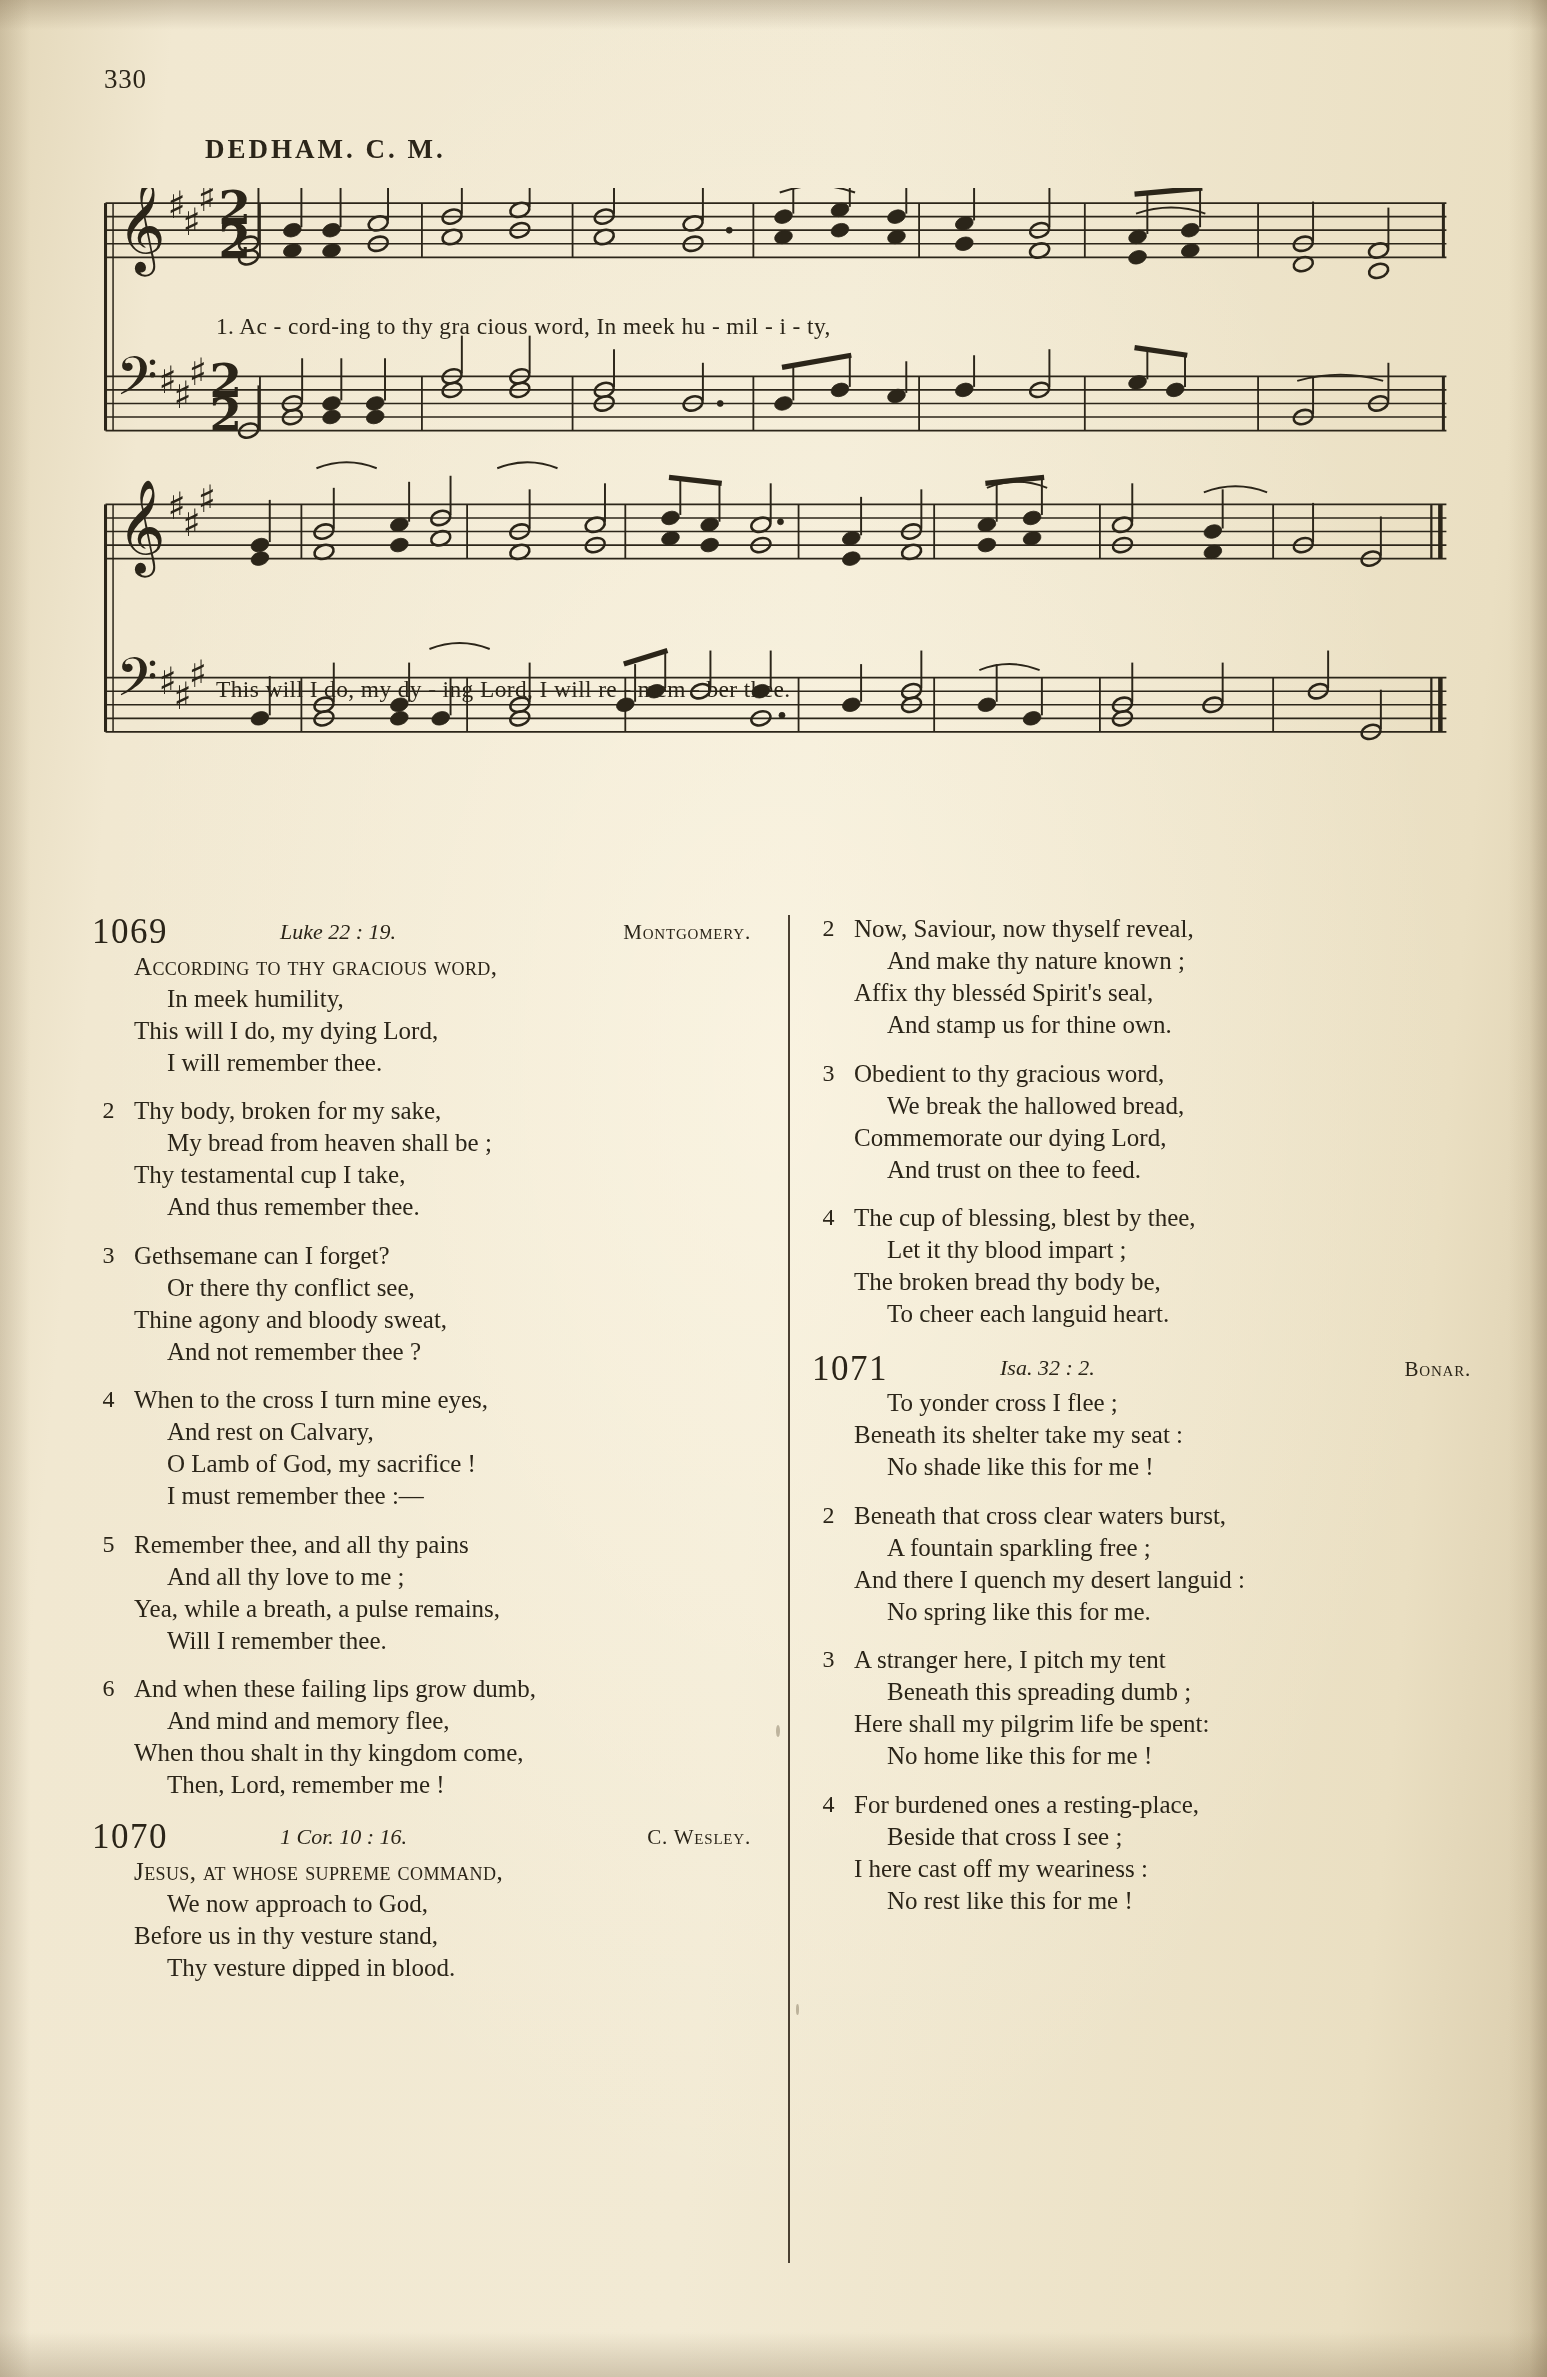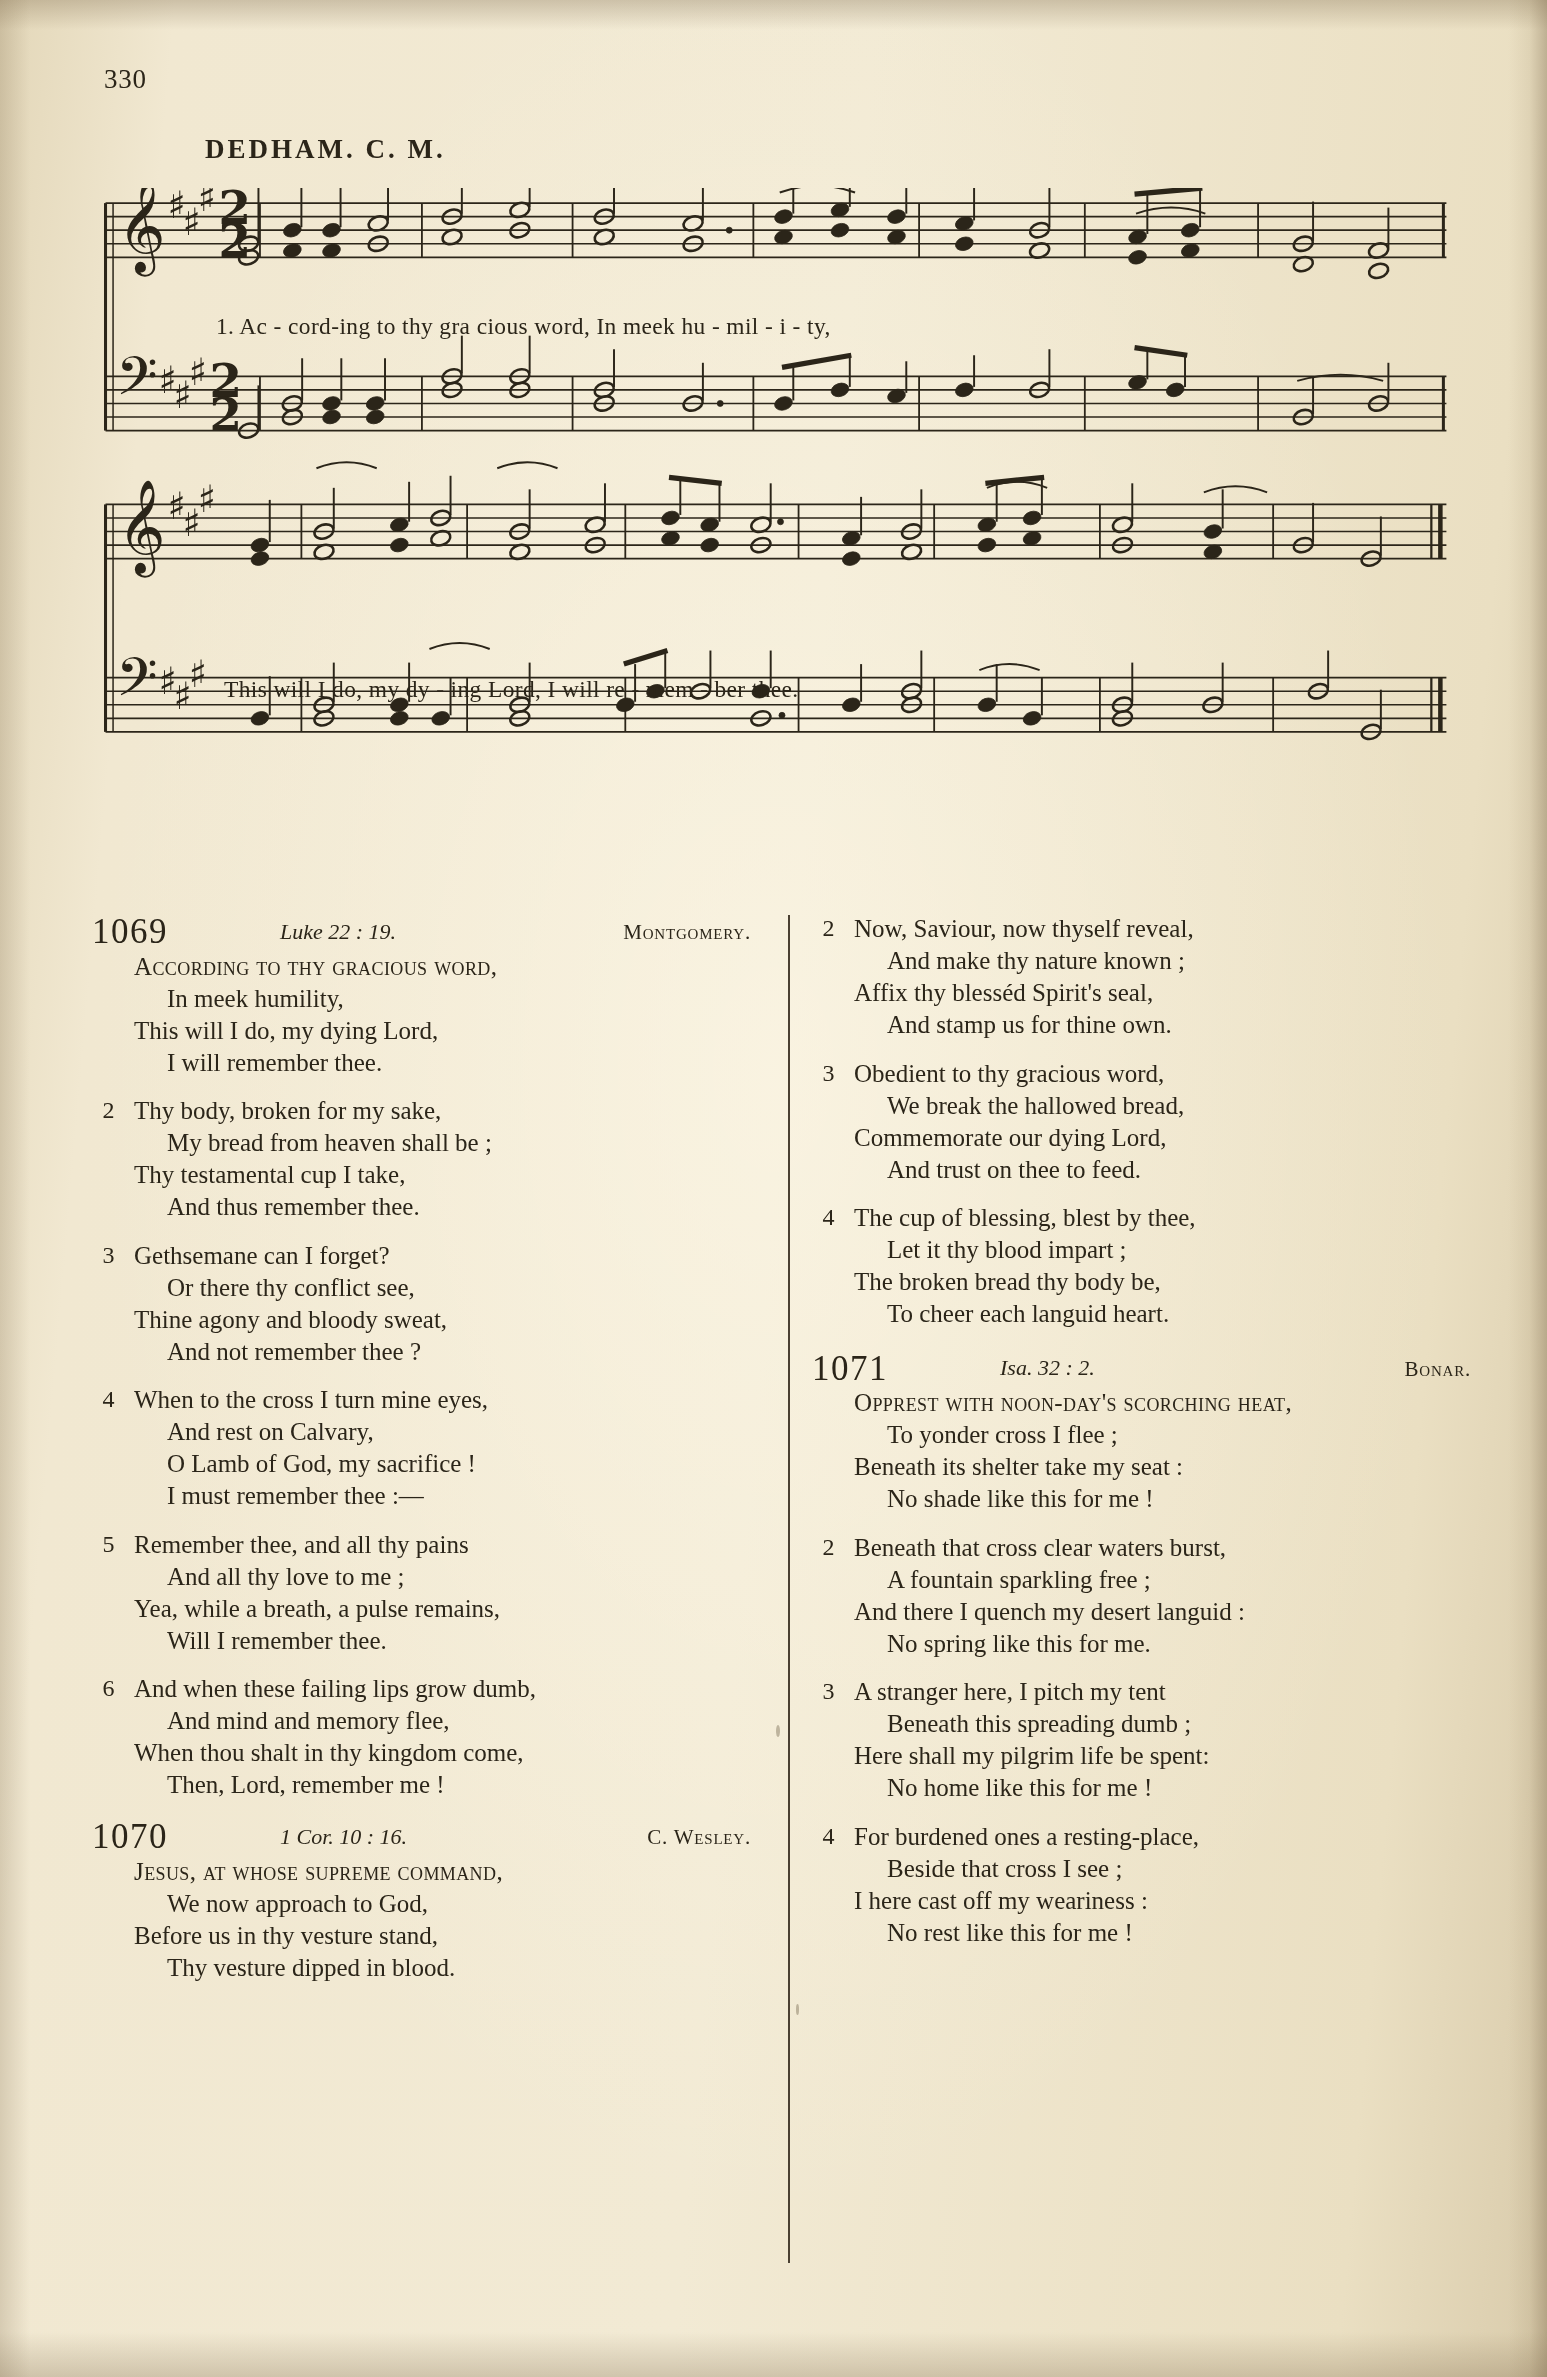--- a/index.html
+++ b/index.html
@@ -49,21 +49,21 @@
     position:absolute; left:205px; top:134px;
     font-size:27px; letter-spacing:3px; font-weight:bold;
   }
 
   
   .music { position:absolute; left:98px; top:188px; width:1371px; height:678px; }
   .music svg { display:block; }
 
   .lyric-line { position:absolute; font-size:23.4px; white-space:nowrap; }
   .lyric-1 { left:215px; top:320px; letter-spacing:0.4px;text-align:right; }
-  .lyric-2 { left:215px; top:686px; letter-spacing:0.4px;margin-left:8px; }
+  .lyric-2 { left:215px; top:686px; letter-spacing:0.4px; }
 
   
   .col-rule {
     position:absolute; left:788px; top:915px; width:1.5px; height:1348px;
     background:#4a4032;
   }
   .col { position:absolute; top:913px; font-size:25px; line-height:1.28; }
   .col-left { left:92px; width:678px; }
   .col-right { left:812px; width:678px; }
 
@@ -568,21 +568,20 @@
     </div>
 
     <div class="hymn" style="margin-top:19.6px;">
       <div class="hymn-head">
         <span class="hymn-num">1071</span>
         <span class="hymn-ref">Isa. 32 : 2.</span>
         <span class="hymn-author">Bonar.</span>
       </div>
       <div class="stanza">
         <span class="st-num"></span>
-        <span class="ln smallcaps">Opprest with noon-day's scorching heat,</span>
         <span class="ln ind">To yonder cross I flee ;</span>
         <span class="ln">Beneath its shelter take my seat :</span>
         <span class="ln ind">No shade like this for me !</span>
       </div>
       <div class="stanza">
         <span class="st-num">2</span>
         <span class="ln">Beneath that cross clear waters burst,</span>
         <span class="ln ind">A fountain sparkling free ;</span>
         <span class="ln">And there I quench my desert languid :</span>
         <span class="ln ind">No spring like this for me.</span>

